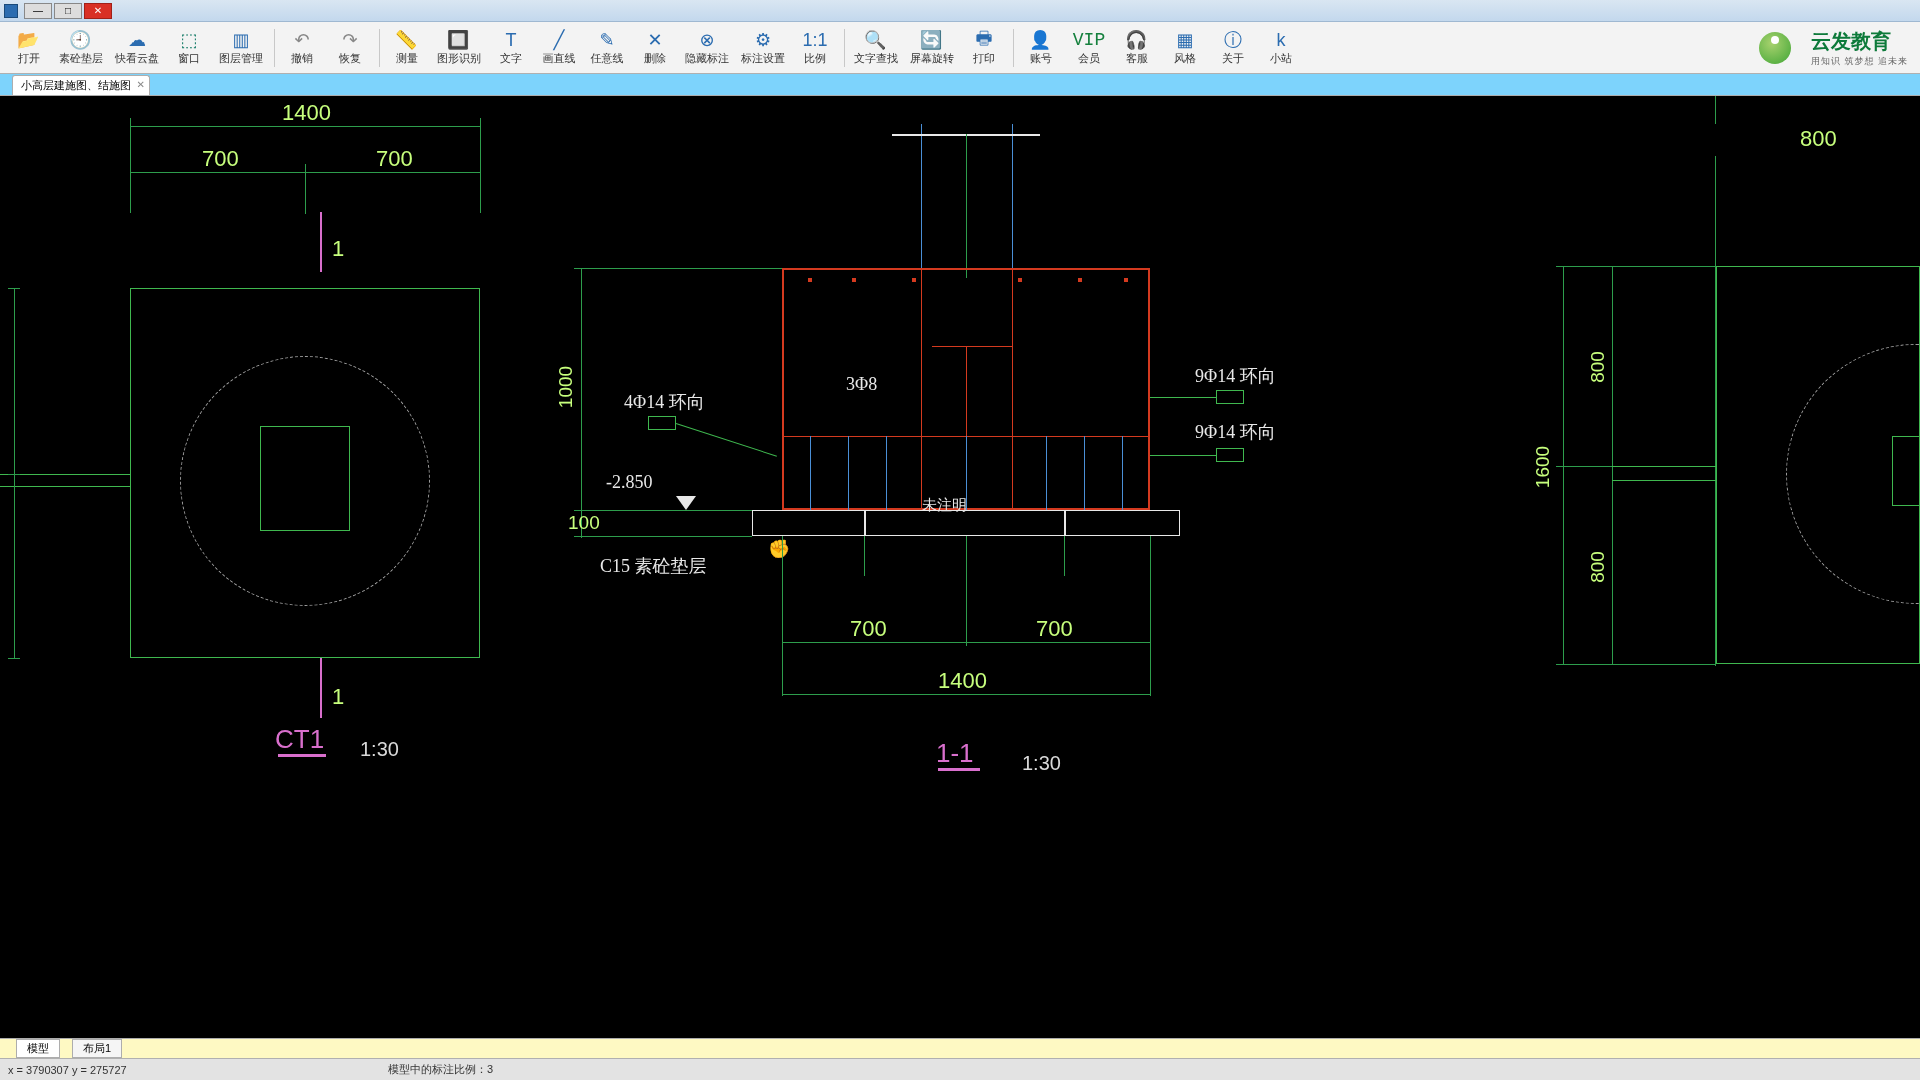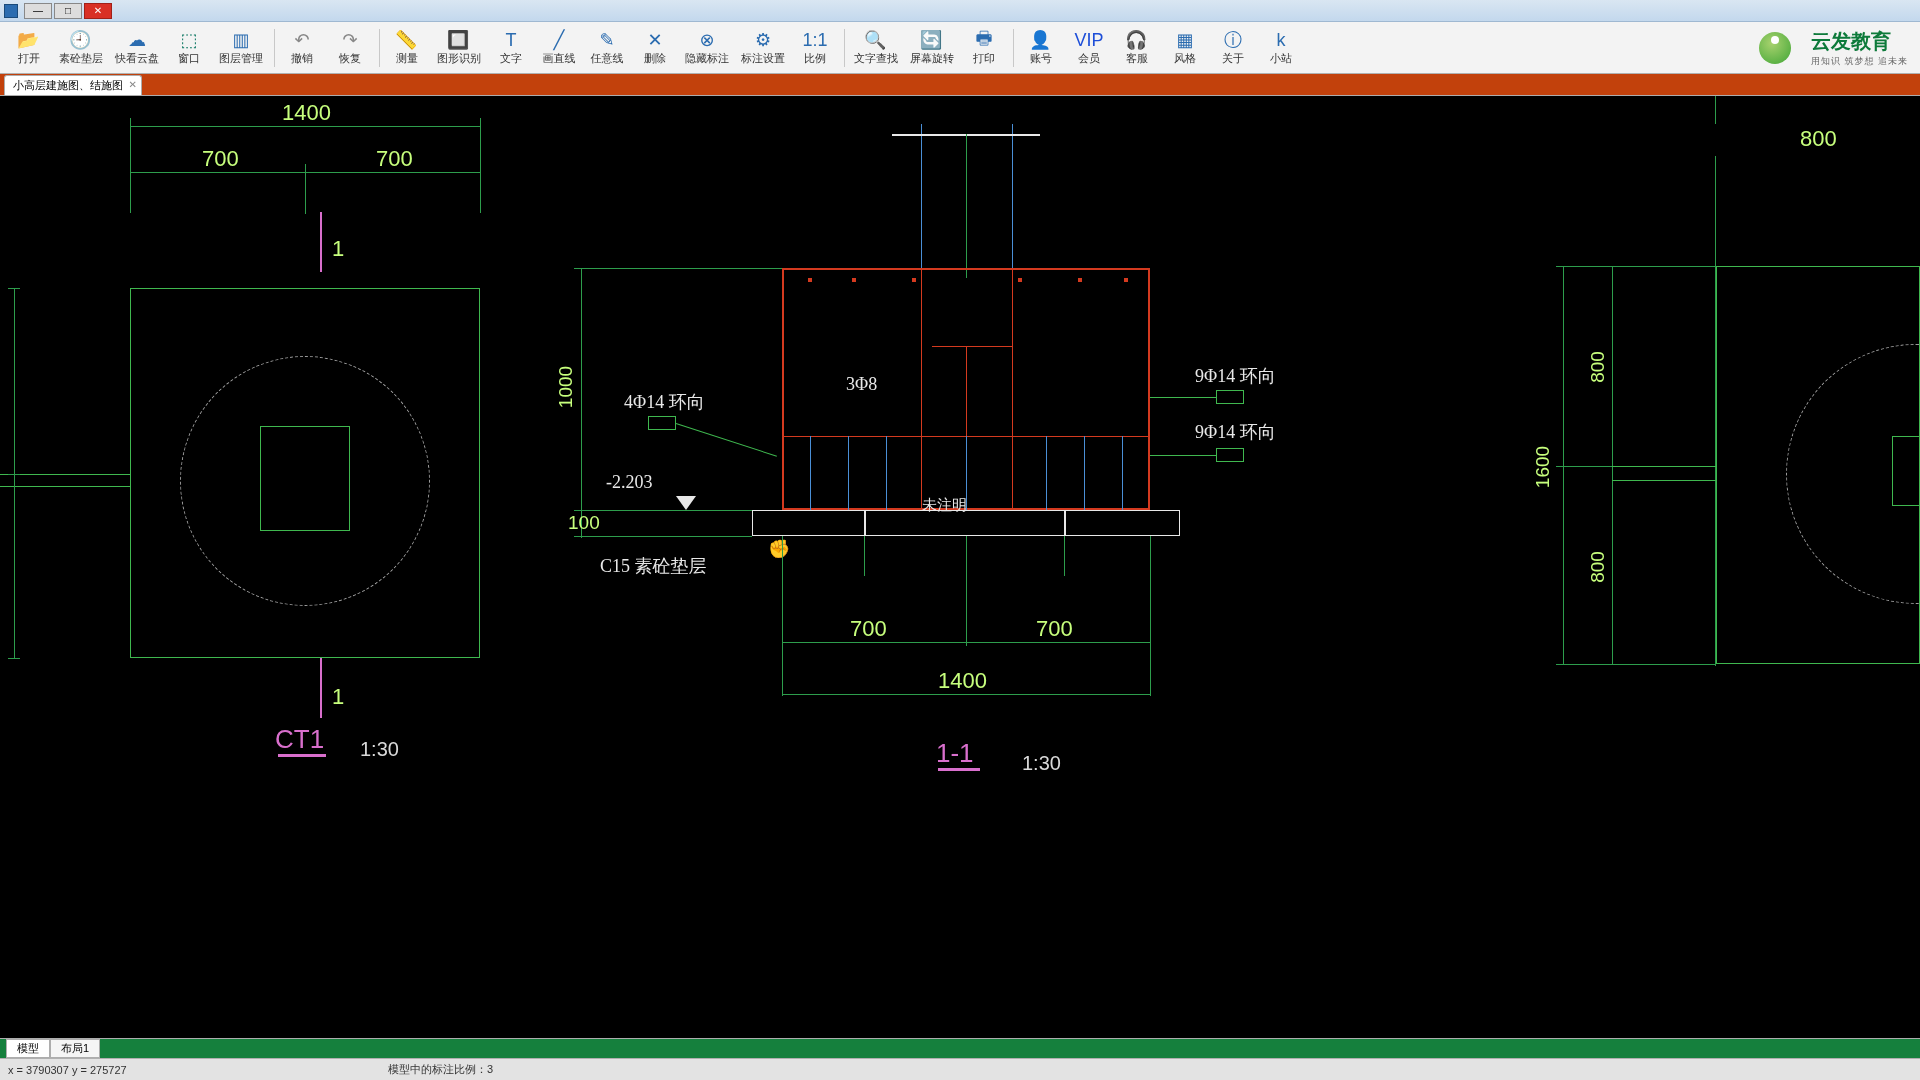--- a/index.html
+++ b/index.html
@@ -55,21 +55,21 @@
       margin-right: 2px;
       cursor: pointer;
       border: 1px solid transparent;
     }
     .tool-icon {
       font-size: 18px;
       color: #2b6cb0;
       height: 22px;
       display: flex; align-items: center;
     }
-    .tool-icon.orange { color: #1d4ed8; }
+    .tool-icon.orange { color: #15803d; font-family: Liberation Mono, monospace; }
     .tool-icon.teal { color: #0a7560; }
     .tool-icon.gray { color: #888; }
     .tool-label { font-size: 11px; color: #333; }
     .tool-sep { width: 1px; height: 38px; background: #c8c8c8; margin: 0 4px; }
     .brand {
       position: absolute;
       right: 12px;
       display: flex;
       align-items: center;
       gap: 20px;
@@ -86,25 +86,25 @@
       left: 12px; top: 4px;
       width: 8px; height: 8px;
       border-radius: 50%;
       background: #fff;
     }
     .brand-text { display: flex; flex-direction: column; }
     .brand-main { font-size: 20px; font-weight: bold; color: #0d7a3a; font-family: "Microsoft YaHei"; }
     .brand-sub { font-size: 9px; color: #666; letter-spacing: 1px; }
     .tabstrip {
       height: 22px;
-      background: #c2410c;
+      background: #7dd3fc;
       border-bottom: 1px solid #adadad;
       display: flex;
       align-items: flex-end;
-      padding-left: 4px;
+      padding-left: 12px;
     }
     .file-tab {
       background: #fff;
       border: 1px solid #adadad;
       border-bottom: none;
       padding: 2px 18px 2px 8px;
       font-size: 11px;
       position: relative;
       border-radius: 3px 3px 0 0;
     }
@@ -177,26 +177,26 @@
       border: 2px solid #d43a1f;
       background: transparent;
     }
     .circle-dashed {
       position: absolute;
       border: 1px dashed #9e9e9e;
       border-radius: 50%;
     }
     .bottom-tabs {
       height: 20px;
-      background: #15803d;
+      background: #fef9c3;
       border-top: 1px solid #adadad;
       display: flex;
       align-items: center;
-      padding-left: 6px;
-      gap: 0;
+      padding-left: 16px;
+      gap: 12px;
     }
     .layout-tab {
       padding: 1px 10px;
       font-size: 11px;
       border: 1px solid #adadad;
       background: #f5f5f5;
     }
     .layout-tab.active { background: #fff; }
     .statusbar {
       height: 22px;
@@ -429,21 +429,21 @@
   <span class="anno-txt" style="left:846px;top:278px;color:#e8e8e8">3Φ8</span>
 
   <span class="anno-txt" style="left:1195px;top:268px;color:#e8e8e8">9Φ14 环向</span>
   <div class="rect-outline" style="left:1216px;top:294px;width:28px;height:14px;border-color:#3fb84f"></div>
   <div class="draw-line-h" style="left:1150px;top:301px;width:66px"></div>
 
   <span class="anno-txt" style="left:1195px;top:324px;color:#e8e8e8">9Φ14 环向</span>
   <div class="rect-outline" style="left:1216px;top:352px;width:28px;height:14px;border-color:#3fb84f"></div>
   <div class="draw-line-h" style="left:1150px;top:359px;width:66px"></div>
 
-  <span class="anno-txt" style="left:606px;top:376px;color:#e8e8e8">-2.203</span>
+  <span class="anno-txt" style="left:606px;top:376px;color:#e8e8e8">-2.850</span>
   <div style="position:absolute;left:676px;top:400px;width:0;height:0;border-left:10px solid transparent;border-right:10px solid transparent;border-top:14px solid #e8e8e8"></div>
 
   <span class="anno-txt" style="left:600px;top:458px;color:#e8e8e8">C15 素砼垫层</span>
   <span class="anno-txt" style="left:922px;top:400px;color:#e8e8e8;font-size:15px">未注明</span>
 
   <div class="dim-line-v" style="left:782px;top:440px;height:160px"></div>
   <div class="dim-line-v" style="left:966px;top:440px;height:110px"></div>
   <div class="dim-line-v" style="left:1150px;top:440px;height:160px"></div>
   <div class="dim-line-h" style="left:782px;top:546px;width:368px"></div>
   <span class="cad-text" style="left:850px;top:520px">700</span>

